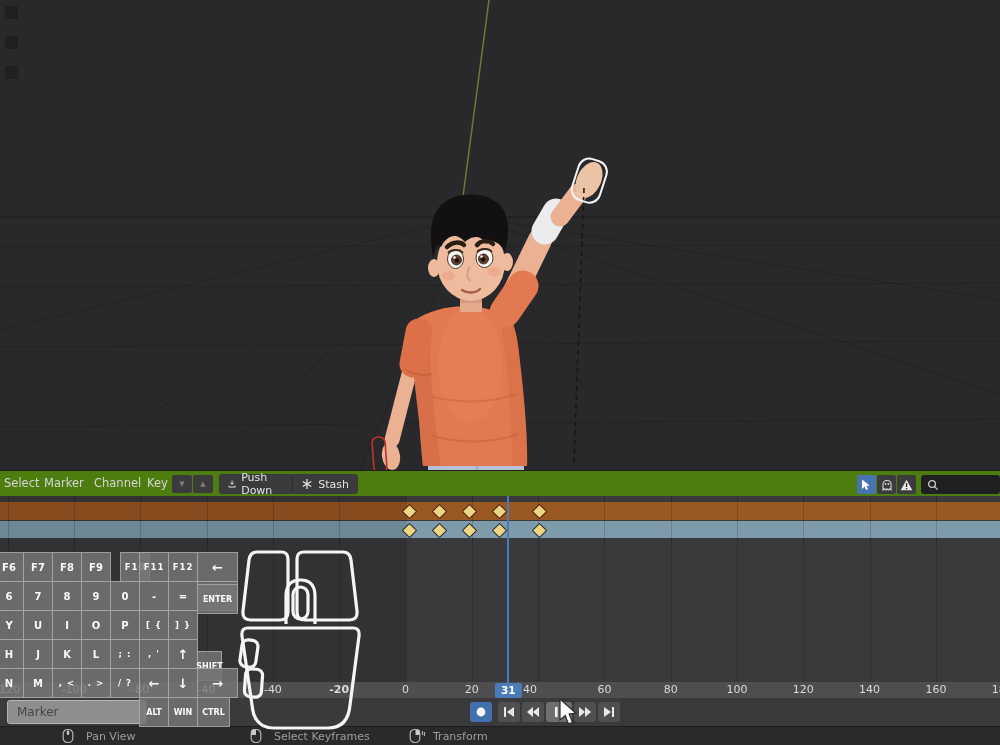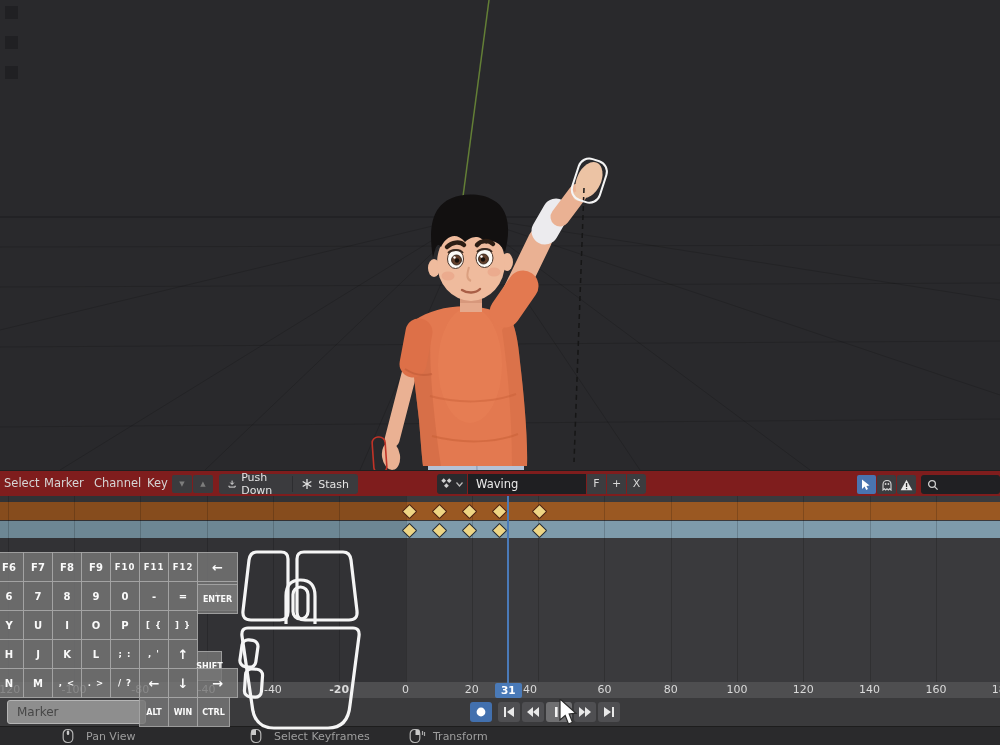--- a/index.html
+++ b/index.html
@@ -2,21 +2,21 @@
 <html style="--record: #4270ae;"><head>
 <meta charset="utf-8">
 <style>
   html,body{margin:0;padding:0;background:#1a1a1a;}
   #app{position:relative;width:1000px;height:745px;overflow:hidden;background:#29292c;
        font-family:"DejaVu Sans","Liberation Sans",sans-serif;-webkit-font-smoothing:antialiased;}
   
   #viewport{position:absolute;left:0;top:0;width:1000px;height:470px;background:#29292c;overflow:hidden;}
   .corner-mark{position:absolute;width:13px;height:13px;background:#202023;}
   
-  #ds-header{position:absolute;left:0;top:470px;width:1000px;height:26px;background:#7f1d1d;
+  #ds-header{position:absolute;left:0;top:470px;width:1000px;height:26px;background:#4d7c0f;
              border-top:1px solid #1f1f1f;box-sizing:border-box;}
   .menu-item{position:absolute;top:0;height:25px;line-height:25px;font-size:11.5px;color:#d6d6d6;cursor:default;}
   .sq-btn{position:absolute;top:4px;width:20px;height:18px;background:#3b3b3e;border-radius:2px;
           color:#7d7d7d;font-size:7px;text-align:center;line-height:18px;}
   #pushdown-pill{position:absolute;left:219px;top:3px;width:139px;height:20px;background:#3b3b3e;border-radius:3px;display:flex;}
   .pill-seg{display:flex;align-items:center;gap:5px;padding:0 9px;font-size:11px;color:#e3e3e3;}
   .pill-div{width:1px;background:#2d2d30;margin:2px 0;}
   #action-block{position:absolute;left:437px;top:3px;height:20px;display:flex;gap:1px;}
   #action-icon-seg{width:30px;background:#2a2a2d;border-radius:3px 0 0 3px;display:flex;align-items:center;justify-content:center;gap:2px;}
   #action-name{width:110px;background:#1f1f22;color:#eaeaea;font-size:11.5px;line-height:20px;padding-left:8px;}
@@ -164,38 +164,20 @@
       <svg width="12" height="12" viewBox="0 0 12 12">
         <g stroke="#e3e3e3" stroke-width="1.3">
           <line x1="6" y1="1" x2="6" y2="11"></line>
               <line x1="1.7" y1="3.5" x2="10.3" y2="8.5"></line>
           <line x1="1.7" y1="8.5" x2="10.3" y2="3.5"></line>
         </g>
       </svg>
       <span>Stash</span>
     </div>
   </div>
-  <div id="action-block">
-    <div id="action-icon-seg">
-      <svg width="13" height="12" viewBox="0 0 13 12">
-        <g fill="#cfcfcf">
-              <rect x="1" y="1" width="3.4" height="3.4" transform="rotate(45 2.7 2.7)"></rect>
-        <rect x="6.5" y="1" width="3.4" height="3.4" transform="rotate(45 8.2 2.7)"></rect>
-        <rect x="3.7" y="6" width="3.4" height="3.4" transform="rotate(45 5.4 7.7)"></rect>
-            </g>
-      </svg>
-      <svg width="7" height="5" viewBox="0 0 7 5">
-        <path d="M0.5,0.5 L3.5,4 L6.5,0.5" stroke="#bbb" stroke-width="1.2" fill="none"></path>
-      </svg>
-    </div>
-    <div id="action-name">Waving</div>
-    <div class="mini-btn">F</div>
-    <div class="mini-btn">+</div>
-    <div class="mini-btn last">X</div>
-  </div>
   <div class="filter-btn" style="left:857px;background:#4a74b0">
     <svg width="11" height="12" viewBox="0 0 11 12">
       <path d="M1,0.5 L1,10 L3.6,7.6 L5.2,11 L7,10.1 L5.4,6.9 L8.6,6.6 Z" fill="#fff"></path>
     </svg>
   </div>
   <div class="filter-btn" style="left:877px">
     <svg width="12" height="12" viewBox="0 0 12 12">
       <path d="M2,11 L2,5.5 C2,3 3.5,1.5 6,1.5 C8.5,1.5 10,3 10,5.5 L10,11 L8.6,9.8 L7.3,11 L6,9.8 L4.7,11 L3.4,9.8 Z" fill="none" stroke="#d5d5d5" stroke-width="1.1"></path>
       <circle cx="4.6" cy="5" r="0.9" fill="#d5d5d5"></circle>
           <circle cx="7.4" cy="5" r="0.9" fill="#d5d5d5"></circle>
@@ -337,21 +319,21 @@
         </svg>
         <span>Transform</span>
       </div>
     </div>
 
 <div id="kb-overlay">
       <div class="kb-key f1" style="left: -6px; top: 552px;">F6</div>
       <div class="kb-key f1" style="left: 23px; top: 552px;">F7</div>
       <div class="kb-key f1" style="left: 52px; top: 552px;">F8</div>
       <div class="kb-key f1" style="left: 81px; top: 552px;">F9</div>
-      <div class="kb-key f4" style="left: 110px; top: 552px;">F10</div>
+      <div class="kb-key f4" style="left: 120px; top: 552px;">F10</div>
       <div class="kb-key f4" style="left: 139px; top: 552px;">F11</div>
       <div class="kb-key f4" style="left: 168px; top: 552px;">F12</div>
       <div class="kb-key f3" style="left: 197px; top: 552px; width: 41px;">←</div>
       <div class="kb-key f1" style="left: -6px; top: 581px;">6</div>
       <div class="kb-key f1" style="left: 23px; top: 581px;">7</div>
       <div class="kb-key f1" style="left: 52px; top: 581px;">8</div>
       <div class="kb-key f1" style="left: 81px; top: 581px;">9</div>
       <div class="kb-key f1" style="left: 110px; top: 581px;">0</div>
       <div class="kb-key f1" style="left: 139px; top: 581px;">-</div>
       <div class="kb-key f1" style="left: 168px; top: 581px;">=</div>

